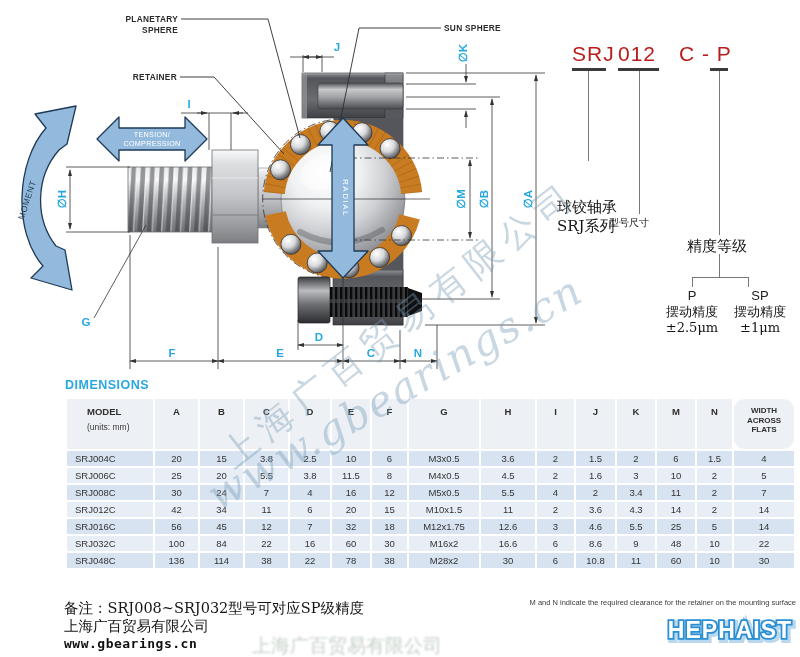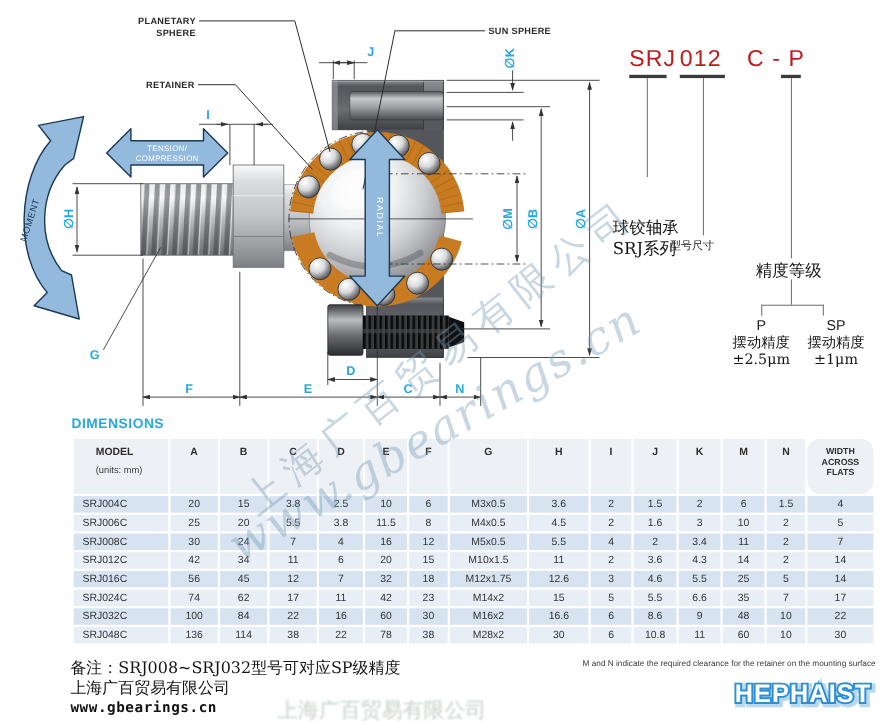--- a/index.html
+++ b/index.html
@@ -405,37 +405,20 @@
             <td>M12x1.75</td>
             <td>12.6</td>
             <td>3</td>
             <td>4.6</td>
             <td>5.5</td>
             <td>25</td>
             <td>5</td>
             <td>14</td>
           </tr>
           <tr>
-            <td class="model">SRJ024C</td>
-            <td>74</td>
-            <td>62</td>
-            <td>17</td>
-            <td>11</td>
-            <td>42</td>
-            <td>23</td>
-            <td>M14x2</td>
-            <td>15</td>
-            <td>5</td>
-            <td>5.5</td>
-            <td>6.6</td>
-            <td>35</td>
-            <td>7</td>
-            <td>17</td>
-          </tr>
-          <tr>
             <td class="model">SRJ032C</td>
             <td>100</td>
             <td>84</td>
             <td>22</td>
             <td>16</td>
             <td>60</td>
             <td>30</td>
             <td>M16x2</td>
             <td>16.6</td>
             <td>6</td>

